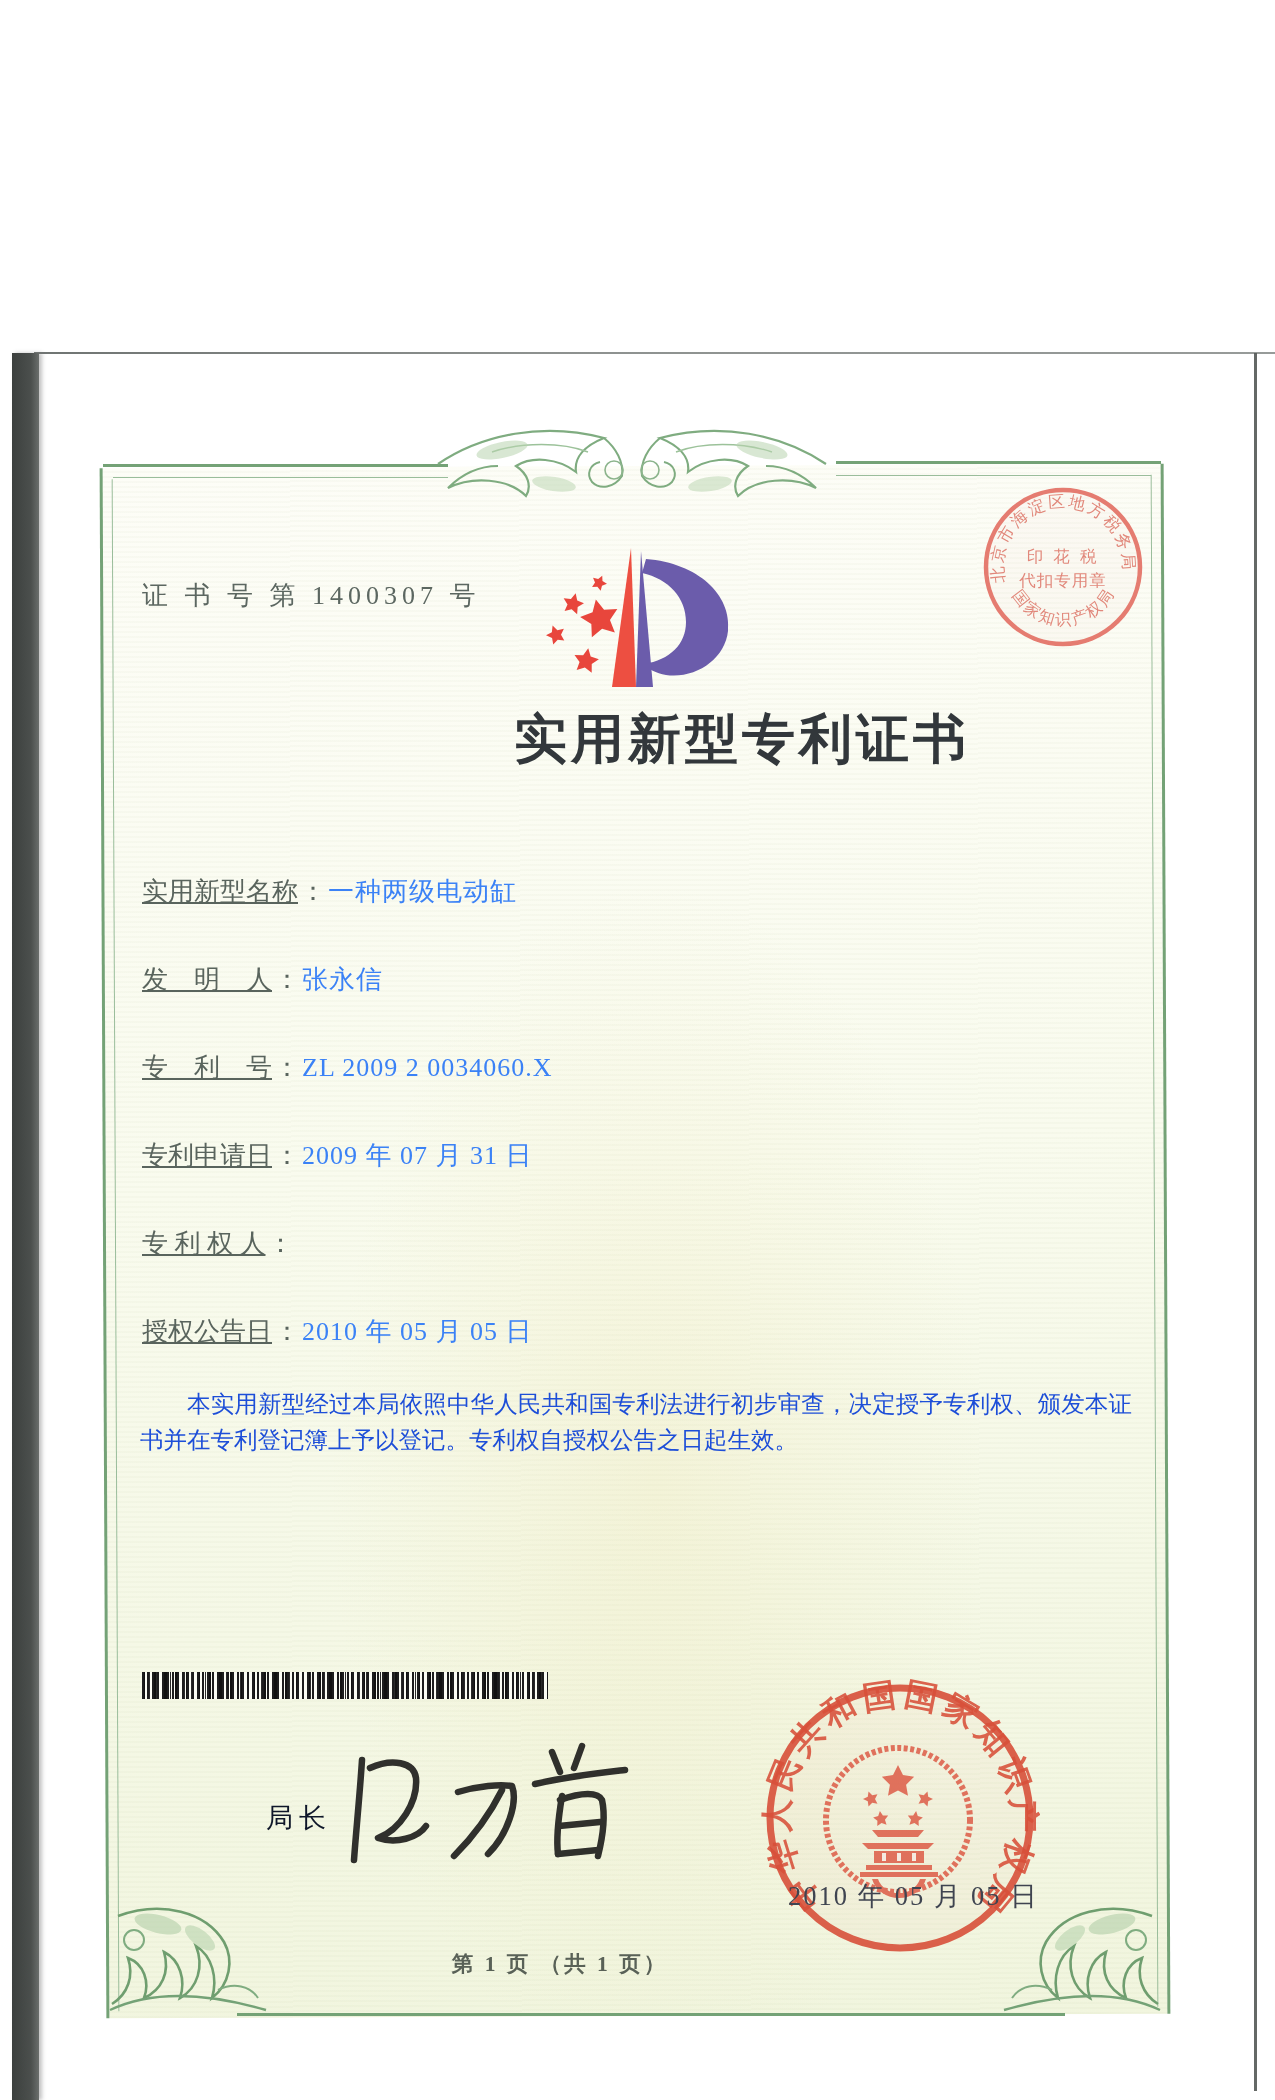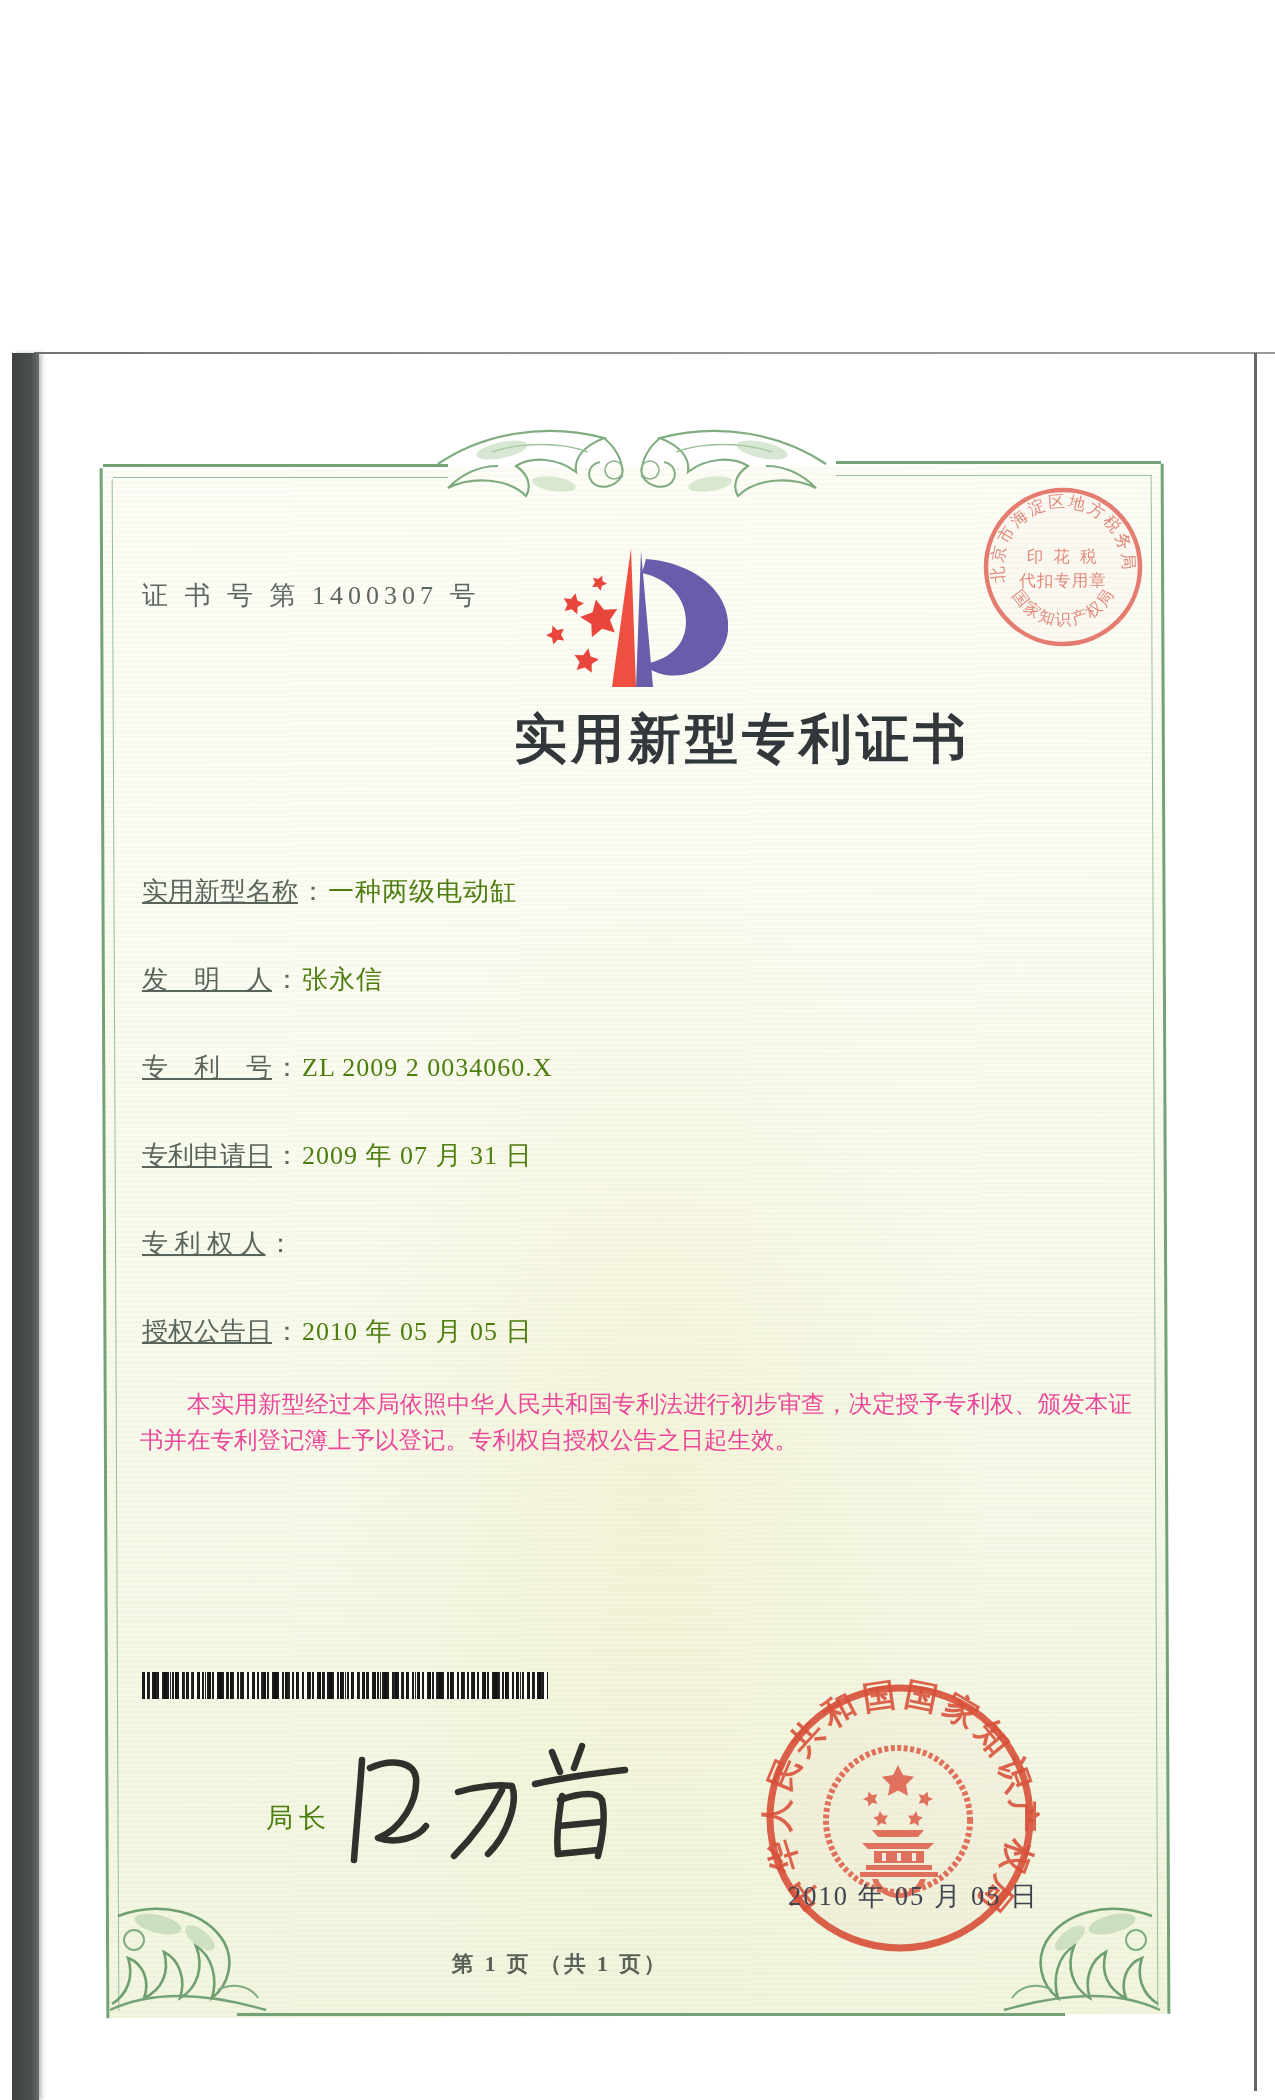--- a/index.html
+++ b/index.html
@@ -30,31 +30,31 @@
   
   .cert-number{position:absolute;left:142px;top:578px;font-size:26px;color:#5c6761;
     letter-spacing:5px;}
   .cert-title{position:absolute;left:150px;top:704px;width:820px;text-align:right;
     font-size:53px;font-weight:bold;color:#32373b;letter-spacing:4px;}
   .fields{position:absolute;left:142px;top:874px;width:900px;}
   .field-row{display:flex;align-items:baseline;height:36px;margin-bottom:52px;
     font-size:26px;color:#59645d;}
   .field-label{white-space:pre;text-decoration:underline;}
   .field-colon{margin:0 2px 0 2px;}
-  .field-value{color:#4d7c0f;letter-spacing:1px;white-space:pre;}
+  .field-value{color:#3b82f6;letter-spacing:1px;white-space:pre;}
   .body-text{position:absolute;left:140px;top:1386px;width:992px;}
   .body-text p{margin:0;text-indent:2em;font-size:23.5px;line-height:36.4px;
-    text-align:justify;color:#ec4899;}
+    text-align:justify;color:#1d4ed8;}
   .barcode{position:absolute;left:142px;top:1672px;width:406px;height:27px;
     background:
       repeating-linear-gradient(90deg,#1d1d1d 0 2px,transparent 2px 5px),
       repeating-linear-gradient(90deg,#111 0 3px,transparent 3px 11px),
       repeating-linear-gradient(90deg,#2a2a2a 0 1px,transparent 1px 7px);
     background-color:#fbfcf4;}
-  .director-label{position:absolute;left:266px;top:1800px;font-size:27px;color:#4d7c0f;
+  .director-label{position:absolute;left:266px;top:1800px;font-size:27px;color:#0f172a;
     letter-spacing:6px;}
   .signature-svg{position:absolute;left:330px;top:1722px;}
   .seal-svg{position:absolute;left:760px;top:1678px;}
   .seal-date{position:absolute;left:788px;top:1878px;font-size:26.5px;color:#3f4450;
     letter-spacing:2px;}
   .page-footer{position:absolute;left:150px;top:1949px;width:820px;text-align:center;
     font-size:21.5px;color:#596157;letter-spacing:3px;font-weight:bold;}
   .stamp-svg{position:absolute;left:982px;top:486px;}
   .ornament{position:absolute;}
 </style>

